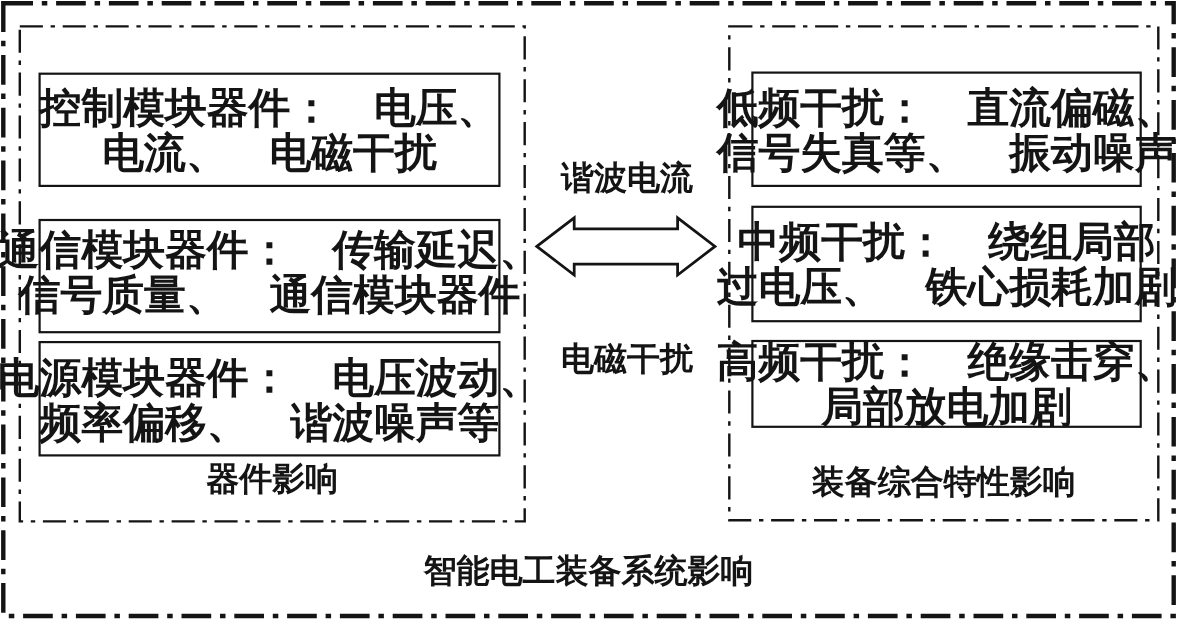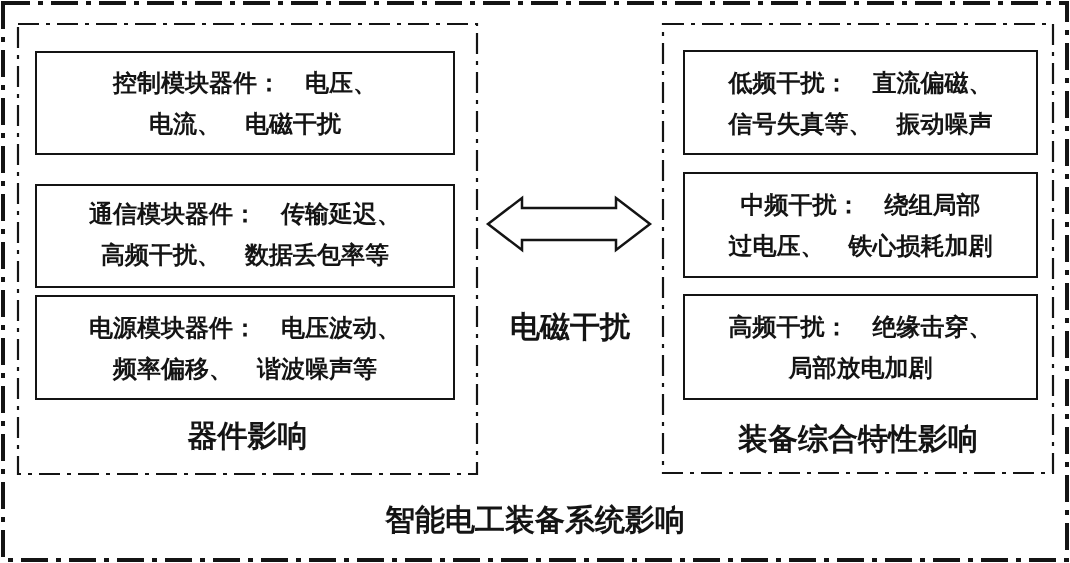--- a/index.html
+++ b/index.html
@@ -21,22 +21,23 @@
   .dashdot-group{fill:none;stroke:var(--line);stroke-width:2.2;stroke-dasharray:21 7 4 7;}
   .arrow{fill:var(--background);stroke:var(--line);stroke-width:2.5;stroke-linejoin:miter;}
   .solid-box{
     position:absolute;
     box-sizing:border-box;
     border:2.5px solid var(--line);
     background:var(--background);
     display:flex;flex-direction:column;
     align-items:center;justify-content:center;
     text-align:right;
-    font-size:24px;font-weight:bold;line-height:41px;
+    font-size:38px;font-weight:bold;line-height:41px;
     white-space:nowrap;
+    margin-top:15px;
   }
   .label{
     position:absolute;
     text-align:center;
     font-size:30px;font-weight:bold;line-height:38px;
     white-space:nowrap;
   }
 </style>
 </head>
 <body>
@@ -49,39 +50,40 @@
     <rect class="dashdot-group" x="663" y="24" width="390" height="449"></rect>
     <polygon class="arrow" points="488,224 522,198 522,208 616,208 616,198 650,224 616,250 616,240 522,240 522,250"></polygon>
   </svg>
 
   <div class="solid-box" style="left:35px;top:51px;width:420px;height:104px;">
     <div>控制模块器件：　电压、</div>
     <div>电流、　电磁干扰</div>
   </div>
   <div class="solid-box" style="left:35px;top:184px;width:420px;height:104px;font-family:Liberation Mono, monospace;">
     <div>通信模块器件：　传输延迟、</div>
-    <div>高频干扰、　数据丢包率等</div>
+    <div>信号质量、　通信模块器件</div>
   </div>
   <div class="solid-box" style="left:35px;top:295px;width:420px;height:105px;">
     <div>电源模块器件：　电压波动、</div>
     <div>频率偏移、　谐波噪声等</div>
   </div>
   <div class="label" style="left:18px;top:417px;width:459px;">器件影响</div>
 
   <div class="solid-box" style="left:683px;top:50px;width:355px;height:105px;">
     <div>低频干扰：　直流偏磁、</div>
     <div>信号失真等、　振动噪声</div>
   </div>
   <div class="solid-box" style="left:683px;top:172px;width:355px;height:106px;">
     <div>中频干扰：　绕组局部</div>
     <div>过电压、　铁心损耗加剧</div>
   </div>
-  <div class="solid-box" style="left:683px;top:294px;width:355px;height:106px;">
+  <div class="solid-box" style="left:683px;top:294px;width:355px;height:80px;">
     <div>高频干扰：　绝缘击穿、</div>
     <div>局部放电加剧</div>
   </div>
   <div class="label" style="left:663px;top:420px;width:390px;">装备综合特性影响</div>
 
+  <div class="label" style="left:460px;top:144px;width:220px;">谐波电流</div>
   <div class="label" style="left:460px;top:271px;width:220px;margin-top:37px;">电磁干扰</div>
 
   <div class="label" style="left:0px;top:501px;width:1070px;">智能电工装备系统影响</div>
 
 </div>
 
 </body></html>

